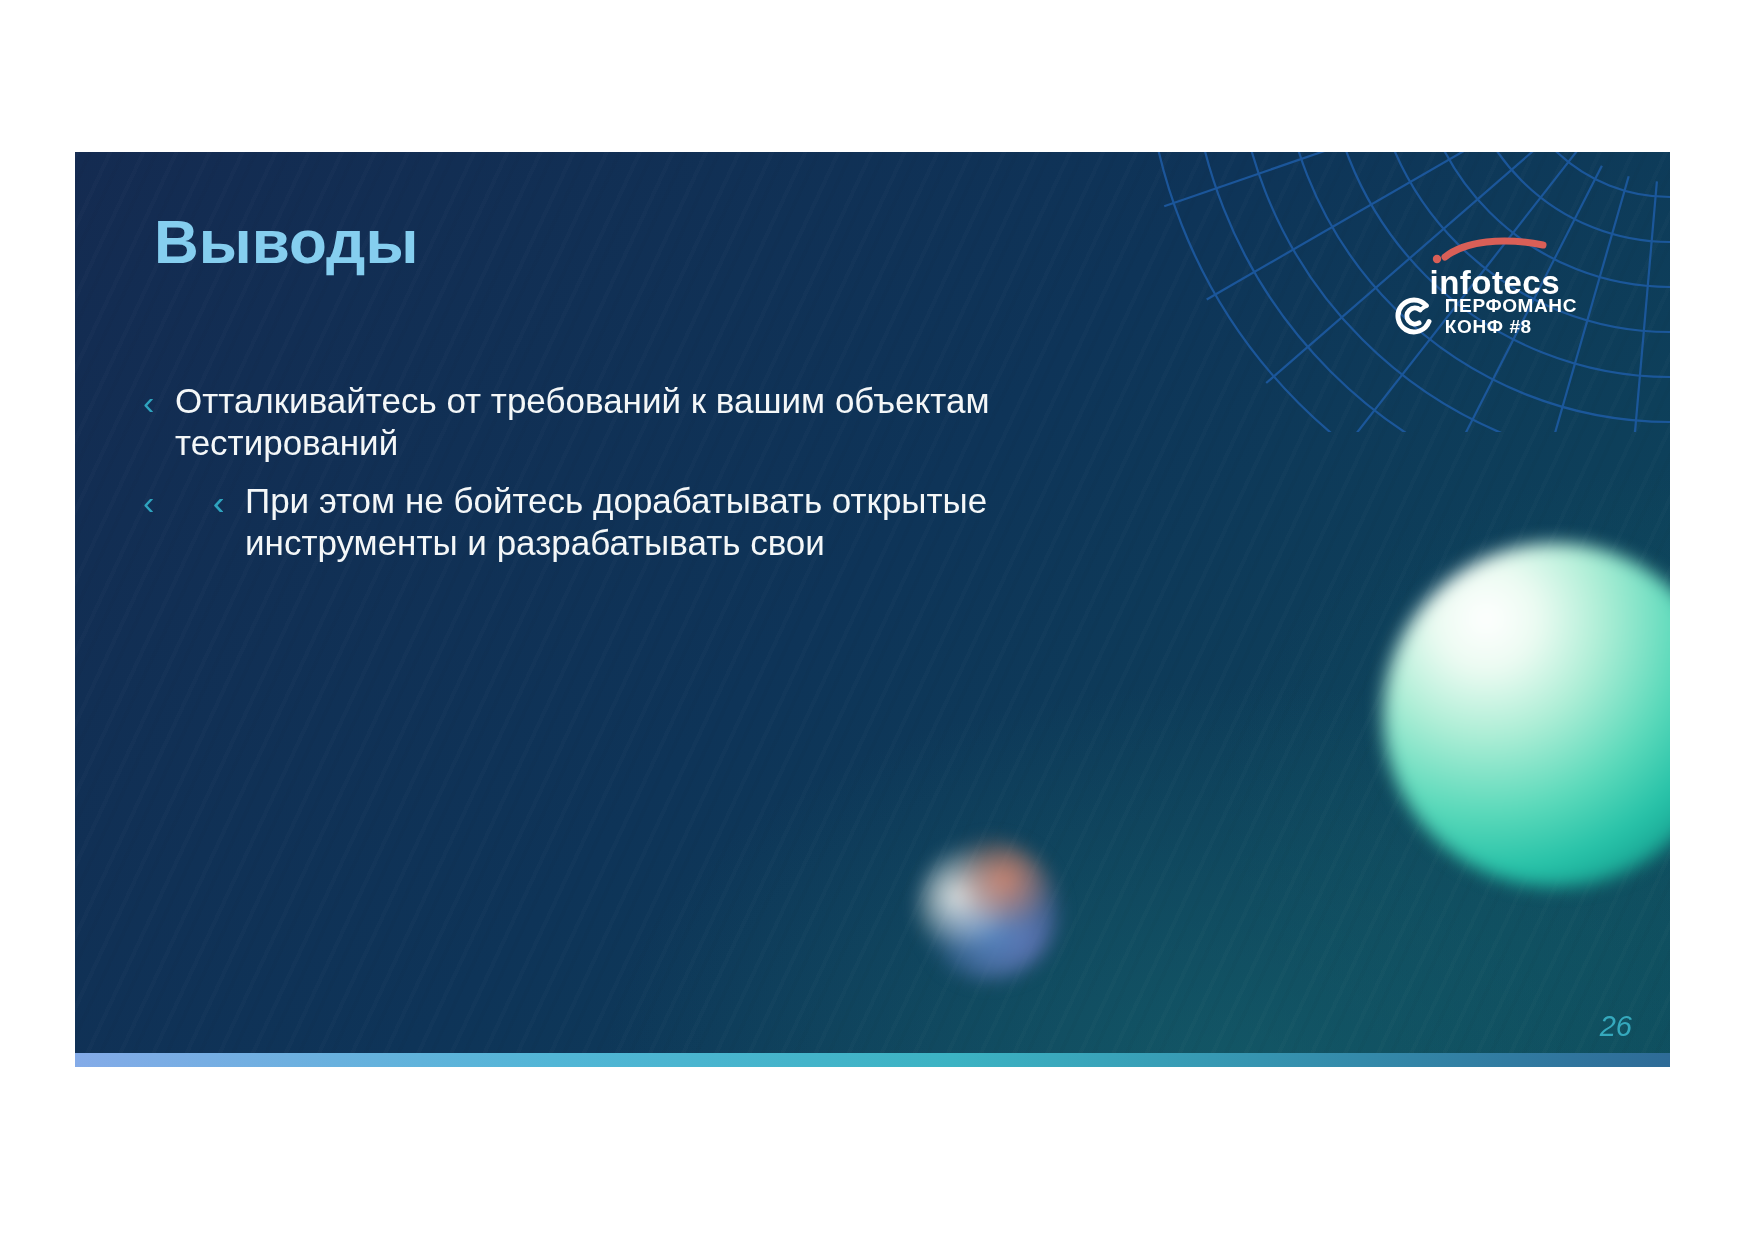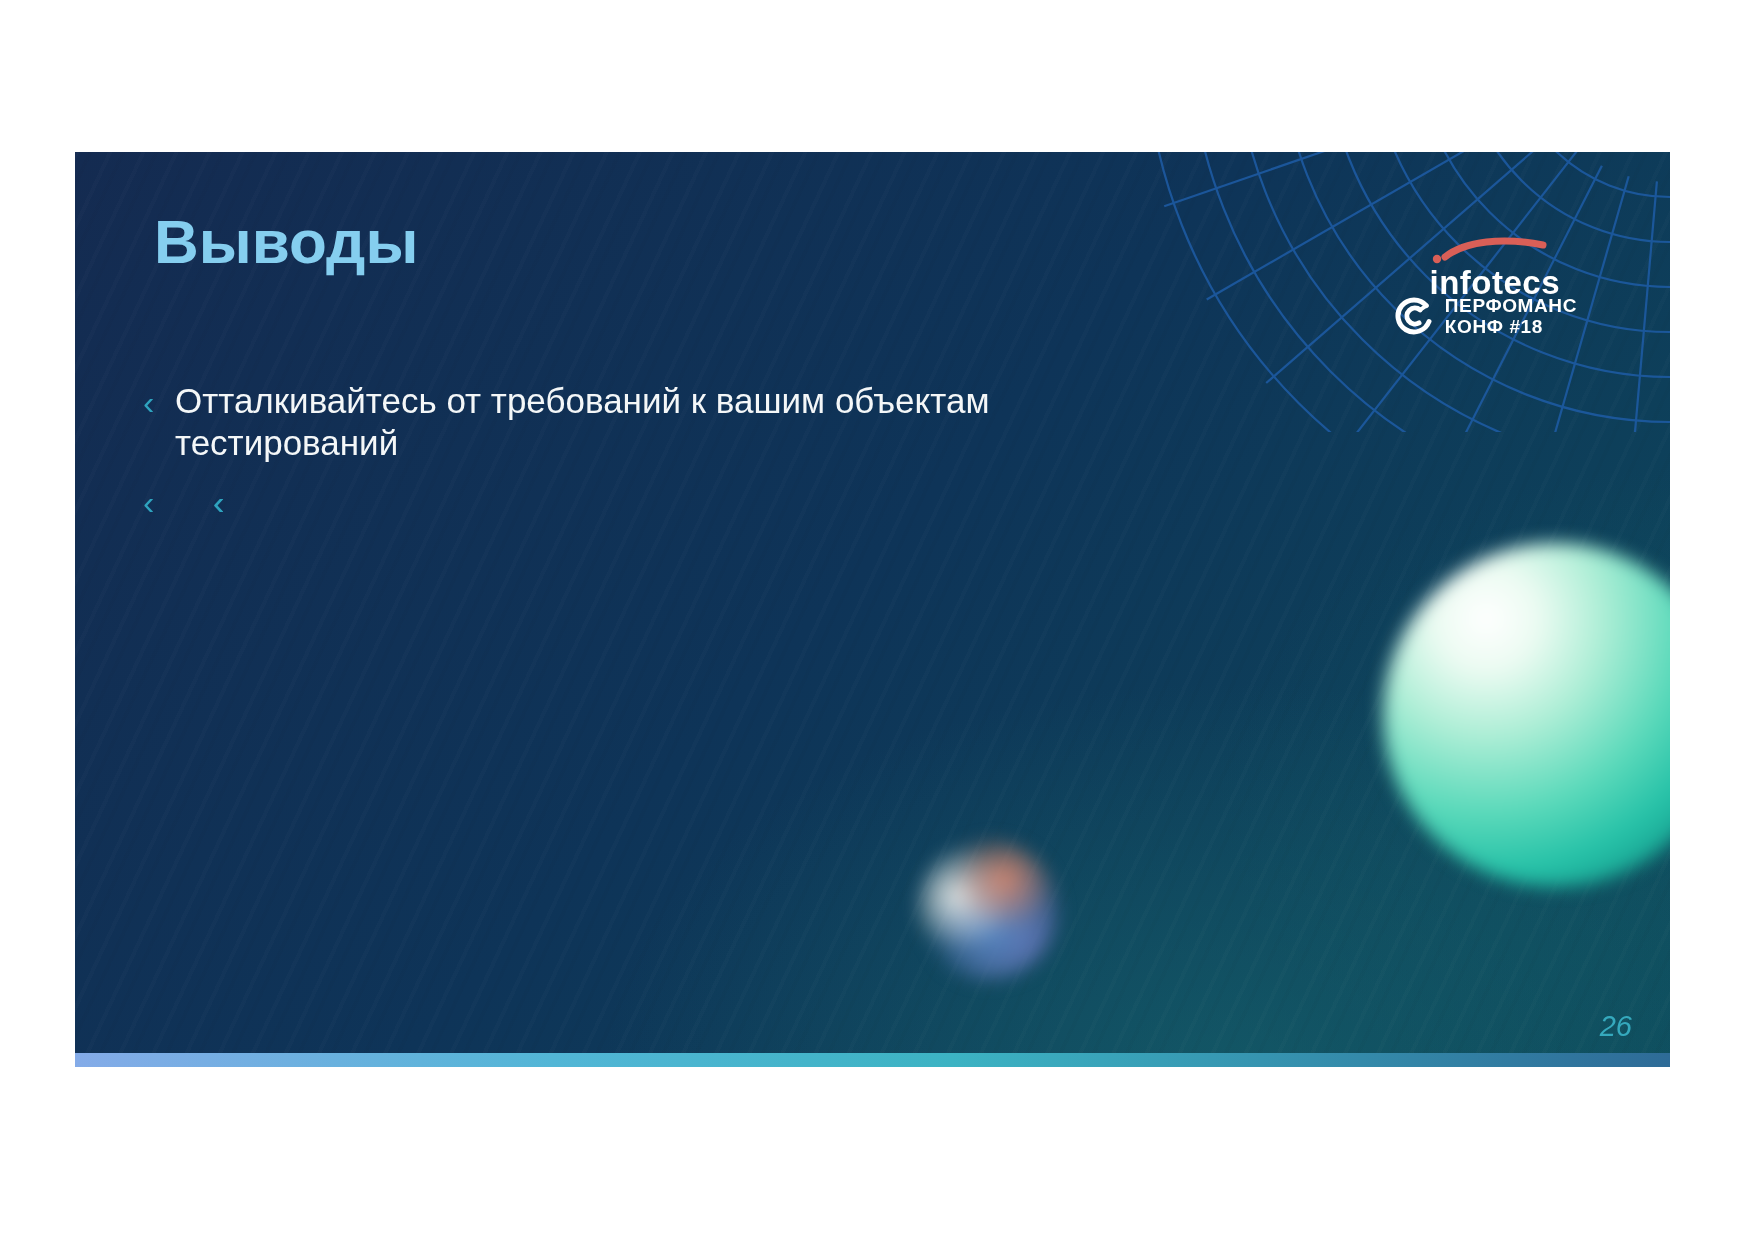--- a/index.html
+++ b/index.html
@@ -105,36 +105,38 @@
   <div class="conf-block">
     <svg viewBox="0 0 40 40" width="40" height="40" aria-hidden="true">
       <g fill="none" stroke="#ffffff" stroke-linecap="round">
         <path d="M32.3 9.7 A16 16 0 1 0 35 25.5" stroke-width="5"></path>
         <path d="M26.1 13.9 A8 8 0 1 0 25 26.9" stroke-width="5"></path>
         <path d="M26.1 13.9 L32.3 9.7" stroke-width="4"></path>
       </g>
     </svg>
     <div class="conf-text">
       <div>ПЕРФОМАНС</div>
-      <div>КОНФ #18</div>
+      <div>КОНФ #8</div>
     </div>
   </div>
 
   <ul class="bullets">
     <li class="l1">
       <span class="marker">‹</span>
       <span class="btext">Отталкивайтесь от требований к вашим объектам
 тестирований</span>
     </li>
     <li class="l1">
       <span class="marker">‹</span>
     </li>
     <li class="l2">
       <span class="marker">‹</span>
     </li>
     <li class="l2">
       <span class="marker">‹</span>
+      <span class="btext">При этом не бойтесь дорабатывать открытые
+инструменты и разрабатывать свои</span>
     </li>
   </ul>
 
   <div class="pagenum">26</div>
   <div class="footer-bar"></div>
 </div>
 
 </body></html>

